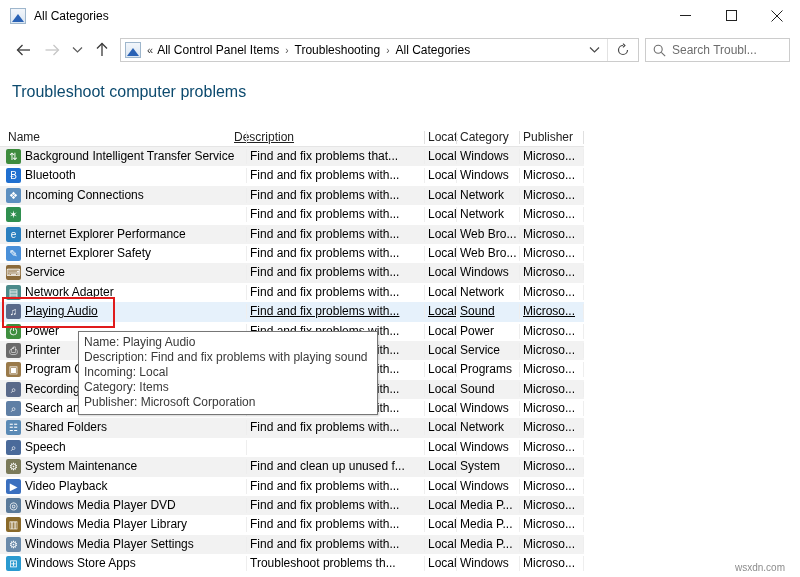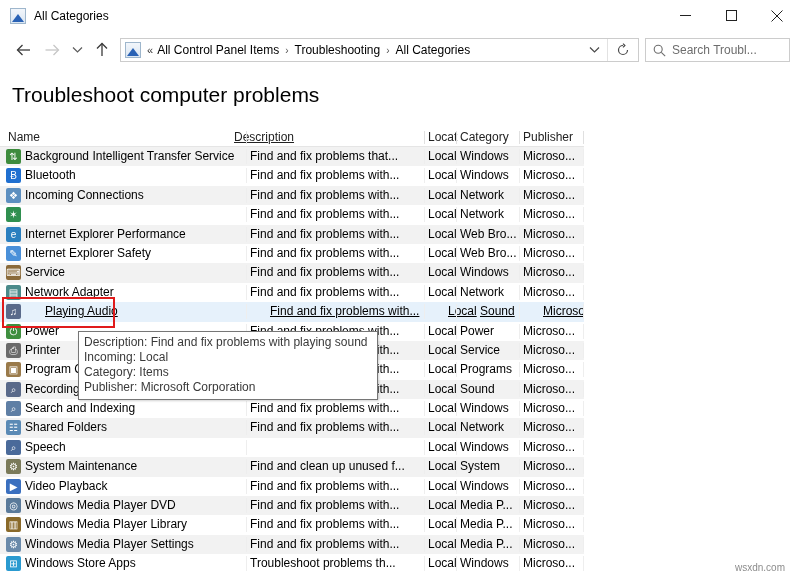--- a/index.html
+++ b/index.html
@@ -158,22 +158,22 @@
   .search-ph {
     font-size: 12px;
     color: #6d6d6d;
     white-space: nowrap;
   }
 
   
   .page-heading {
     position: absolute;
     left: 12px; top: 83px;
-    font-size: 21px;
-    color: #000000;
+    font-size: 16px;
+    color: #0c4a6e;
     white-space: nowrap;
   }
 
   
   .colheaders {
     position: absolute;
     left: 0; top: 128px;
     width: 584px; height: 19px;
     border-bottom: 1px solid #e5e5e5;
     box-sizing: border-box;
@@ -217,21 +217,21 @@
     overflow: hidden;
   }
   .cell.name {
     left: 25px;
     width: 222px;
   }
   .cell.desc { left: 250px; width: 172px; }
   .cell.loc  { left: 428px; width: 44px; }
   .cell.cat  { left: 460px; width: 56px; }
   .cell.pub  { left: 523px; width: 58px; }
-  .row.selected .cell { text-decoration: underline; margin-left: 20px; }
+  .row.selected .cell { text-decoration: underline; }
 
   .row-divider {
     position: absolute;
     top: 2px;
     width: 1px; height: 15px;
     background: #eeeeee;
   }
 
   .rowicon {
     position: absolute;
@@ -719,19 +719,20 @@
       <span class="row-divider" style="left: 424px;"></span>
       <span class="row-divider" style="left: 456px;"></span>
       <span class="row-divider" style="left: 519px;"></span>
       <span class="row-divider" style="left: 583px;"></span>
     </div>
   </div>
 
 <div class="annotation-box"></div>
 
 <div class="tooltip" id="tooltip">
+    <div class="tline">Name: Playing Audio</div>
     <div class="tline">Description: Find and fix problems with playing sound</div>
     <div class="tline">Incoming: Local</div>
     <div class="tline">Category: Items</div>
     <div class="tline">Publisher: Microsoft Corporation</div>
   </div>
 
 <div class="watermark">wsxdn.com</div>
 
 </body></html>

